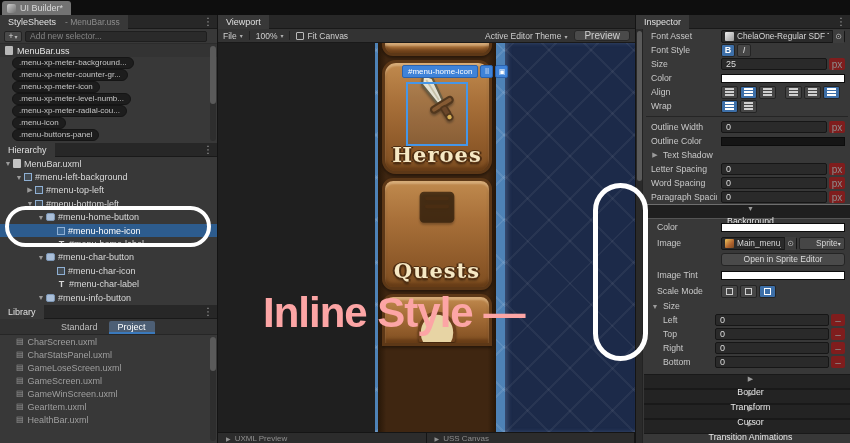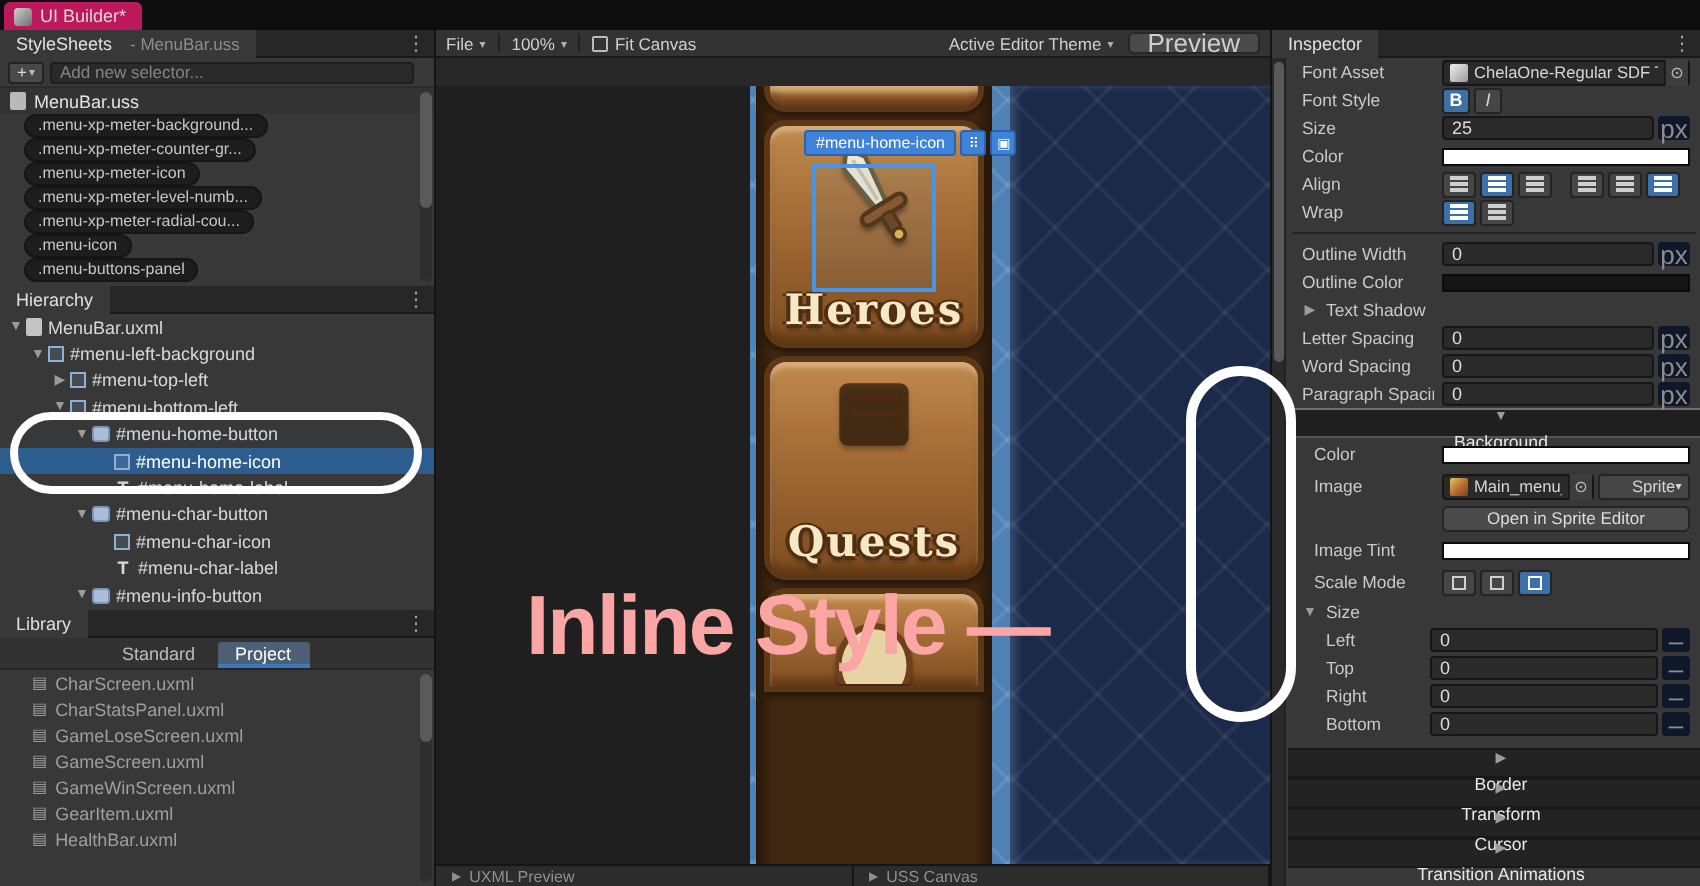--- a/index.html
+++ b/index.html
@@ -3,21 +3,21 @@
 <meta charset="utf-8">
 <style>
   * { box-sizing: border-box; margin: 0; padding: 0; }
   html,body { width:850px; height:443px; overflow:hidden; background:#1a1a1a;
     font-family:"Liberation Sans", sans-serif; }
   .app { position:relative; width:850px; height:443px; background:#383838; color:#d2d2d2;
     font-size:9.5px; overflow:hidden; }
 
   
   .topbar { position:absolute; left:0; top:0; width:850px; height:15px; background:#0e0e0e; }
-  .app-tab { position:absolute; left:2px; top:1px; height:14px; background:#be185d;
+  .app-tab { position:absolute; left:2px; top:1px; height:14px; background:#737373;
     border-radius:3px 3px 0 0; display:flex; align-items:center; gap:4px; padding:0 8px 0 5px;
     font-size:9px; color:#d8d8d8; }
   .app-ico { width:9px; height:9px; border-radius:2px; background:linear-gradient(135deg,#cfcfcf,#6f6f6f); }
 
   
   .panel { position:absolute; background:#383838; overflow:hidden; }
   .phead { position:relative; height:14px; background:#272727; border-bottom:1px solid #191919;
     display:flex; align-items:center; }
   .ptab { height:14px; display:flex; align-items:center; gap:4px; background:#383838;
     padding:0 8px; font-size:9px; color:#e0e0e0; }
@@ -69,40 +69,40 @@
 
   
   .p-v { left:218px; top:15px; width:417px; height:428px; background:#282828; }
   .vp-toolbar { height:14px; background:#333333; border-bottom:1px solid #191919; display:flex;
     align-items:center; padding:0 5px; gap:6px; font-size:8.5px; color:#cfcfcf; }
   .tbi { display:flex; align-items:center; gap:3px; }
   .tbi .caret { font-size:6px; color:#b0b0b0; }
   .tb-sep { width:1px; height:9px; background:#222; }
   .tb-right { margin-left:auto; display:flex; align-items:flex-end; gap:7px; }
   .tb-btn { background:#4a4a4a; border:1px solid #272727; border-radius:3px; padding:0 9px;
-    height:11px; display:flex; align-items:center; font-size:13px; }
+    height:11px; display:flex; align-items:center; font-size:10px; }
   .fit-ico { width:8px; height:8px; border:1px solid #bbb; border-radius:1px; }
 
   .canvas { position:absolute; left:0; top:28px; width:417px; height:389px; background:#1f1f1f; overflow:hidden; }
   .bg-light { position:absolute; left:157px; top:0; width:130px; height:100%; background-color:#4e82b6;
     background-image:repeating-linear-gradient(45deg, rgba(255,255,255,.09) 0 2px, transparent 2px 30px),
       repeating-linear-gradient(-45deg, rgba(255,255,255,.09) 0 2px, transparent 2px 30px); }
   .bg-dark { position:absolute; left:287px; top:0; width:130px; height:100%; background-color:#1c2a49;
     background-image:repeating-linear-gradient(45deg, rgba(255,255,255,.05) 0 2px, transparent 2px 30px),
       repeating-linear-gradient(-45deg, rgba(255,255,255,.05) 0 2px, transparent 2px 30px);
     box-shadow:inset 3px 0 4px rgba(140,180,230,.25); }
 
   .menu-col { position:absolute; left:160px; top:0; width:118px; height:100%;
     background:linear-gradient(90deg,#271708,#3f2611 7%,#3f2611 93%,#271708); padding:0 0; }
   .tile { position:relative; margin:0 4px 4px; border-radius:11px; border:3px solid #5d3817;
     background:linear-gradient(180deg,#c08a4e 0%,#a9713a 35%,#8c5828 80%,#7d4d20 100%);
     box-shadow:inset 0 3px 2px rgba(255,235,200,.35), inset 0 -4px 3px rgba(60,30,5,.35), 0 2px 3px rgba(0,0,0,.4);
     display:flex; flex-direction:column; align-items:center; overflow:hidden; }
   .t0 { height:13px; border-top:none; border-radius:0 0 11px 11px; }
-  .t1 { height:118px; } .t2 { height:114px; } .t3 { height:112px; }
+  .t1 { height:118px; } .t2 { height:114px;border-radius:14px; } .t3 { height:112px; }
   .t4 { height:52px; margin-bottom:0; border-radius:11px 11px 0 0; }
   .gicon { margin-top:5px; filter:drop-shadow(0 2px 1px rgba(0,0,0,.35)); }
   .glabel { font-family:"DejaVu Serif", serif; font-weight:bold; font-size:21px; color:#f6e8c4;
     margin-top:auto; margin-bottom:4px; letter-spacing:1px;
     text-shadow:0 2px 0 #4f2e12, 0 -1px 0 #4f2e12, 2px 0 0 #4f2e12, -2px 0 0 #4f2e12, 0 3px 2px rgba(0,0,0,.35); }
 
   .sel-chips { position:absolute; left:184px; top:22px; display:flex; gap:2px; z-index:12; }
   .chip { background:#3f83d9; border:1px solid #2a62ad; border-radius:2px; height:13px;
     display:flex; align-items:center; color:#fff; }
   .chip.name { padding:0 5px; font-size:8px; }
@@ -122,21 +122,21 @@
     border-right:1px solid #232323; }
   .iscroll .vthumb { left:1px; width:5px; top:2px; height:150px; }
   .icontent { position:absolute; left:8px; right:0; top:14px; bottom:0; }
   .irow { display:flex; align-items:center; height:14px; padding:0 5px 0 7px; gap:4px; }
   .irow.tall { height:16px; }
   .ilabel { width:66px; flex:none; font-size:8.7px; color:#c9c9c9; white-space:nowrap; overflow:hidden; }
   .ilabel.ind1 { padding-left:6px; } .ilabel.ind2 { padding-left:12px; width:60px; }
   .ictrl { flex:1; display:flex; align-items:center; gap:2px; min-width:0; }
   .tinput { flex:1; height:12px; background:#2a2a2a; border:1px solid #161616; border-radius:2px;
     font-size:9px; color:#dedede; display:flex; align-items:center; padding:0 4px; min-width:0; }
-  .unit { width:16px; height:12px; background:#0f172a; border-radius:2px; color:#8d8d8d; font-size:13px;
+  .unit { width:16px; height:12px; background:#7f1d1d; border-radius:2px; color:#8d8d8d; font-size:10px;
     display:flex; align-items:center; justify-content:center; flex:none; }
   .unit.sm { width:14px; }
   .swatch { flex:1; height:9px; border:1px solid #0c0c0c; background:#fff; }
   .swatch.dark { background:#151515; }
   .objfield { flex:1; height:13px; background:#2a2a2a; border:1px solid #161616; border-radius:2px;
     display:flex; align-items:center; gap:3px; padding:0 0 0 3px; min-width:0; }
   .obj-ico { width:9px; height:9px; flex:none; border-radius:1px; background:linear-gradient(135deg,#efefef,#9a9a9a); }
   .obj-ico.img { background:linear-gradient(135deg,#ecc35c,#b0632e 60%,#7a4a21); }
   .obj-text { flex:1; font-size:8.3px; color:#d6d6d6; white-space:nowrap; overflow:hidden; }
   .obj-pick { width:12px; height:13px; background:#3d3d3d; border-left:1px solid #1c1c1c; color:#bbb;
@@ -335,20 +335,25 @@
     <div class="lrow">
         <span class="licon">▤</span>
         <span class="llabel">HealthBar.uxml</span>
       </div>
     <div class="vscroll" style="top:32px; bottom:2px;">
       <span class="vthumb" style="top:0; height:34px;"></span>
     </div>
   </section>
 
   <section class="panel p-v">
+    <div class="phead">
+      <div class="ptab">
+        <span>Viewport</span>
+      </div>
+    </div>
     <div class="vp-toolbar">
       <span class="tbi">
         <span>File</span>
         <span class="caret">▾</span>
       </span>
       <span class="tb-sep"></span>
       <span class="tbi">
         <span>100%</span>
         <span class="caret">▾</span>
       </span>

